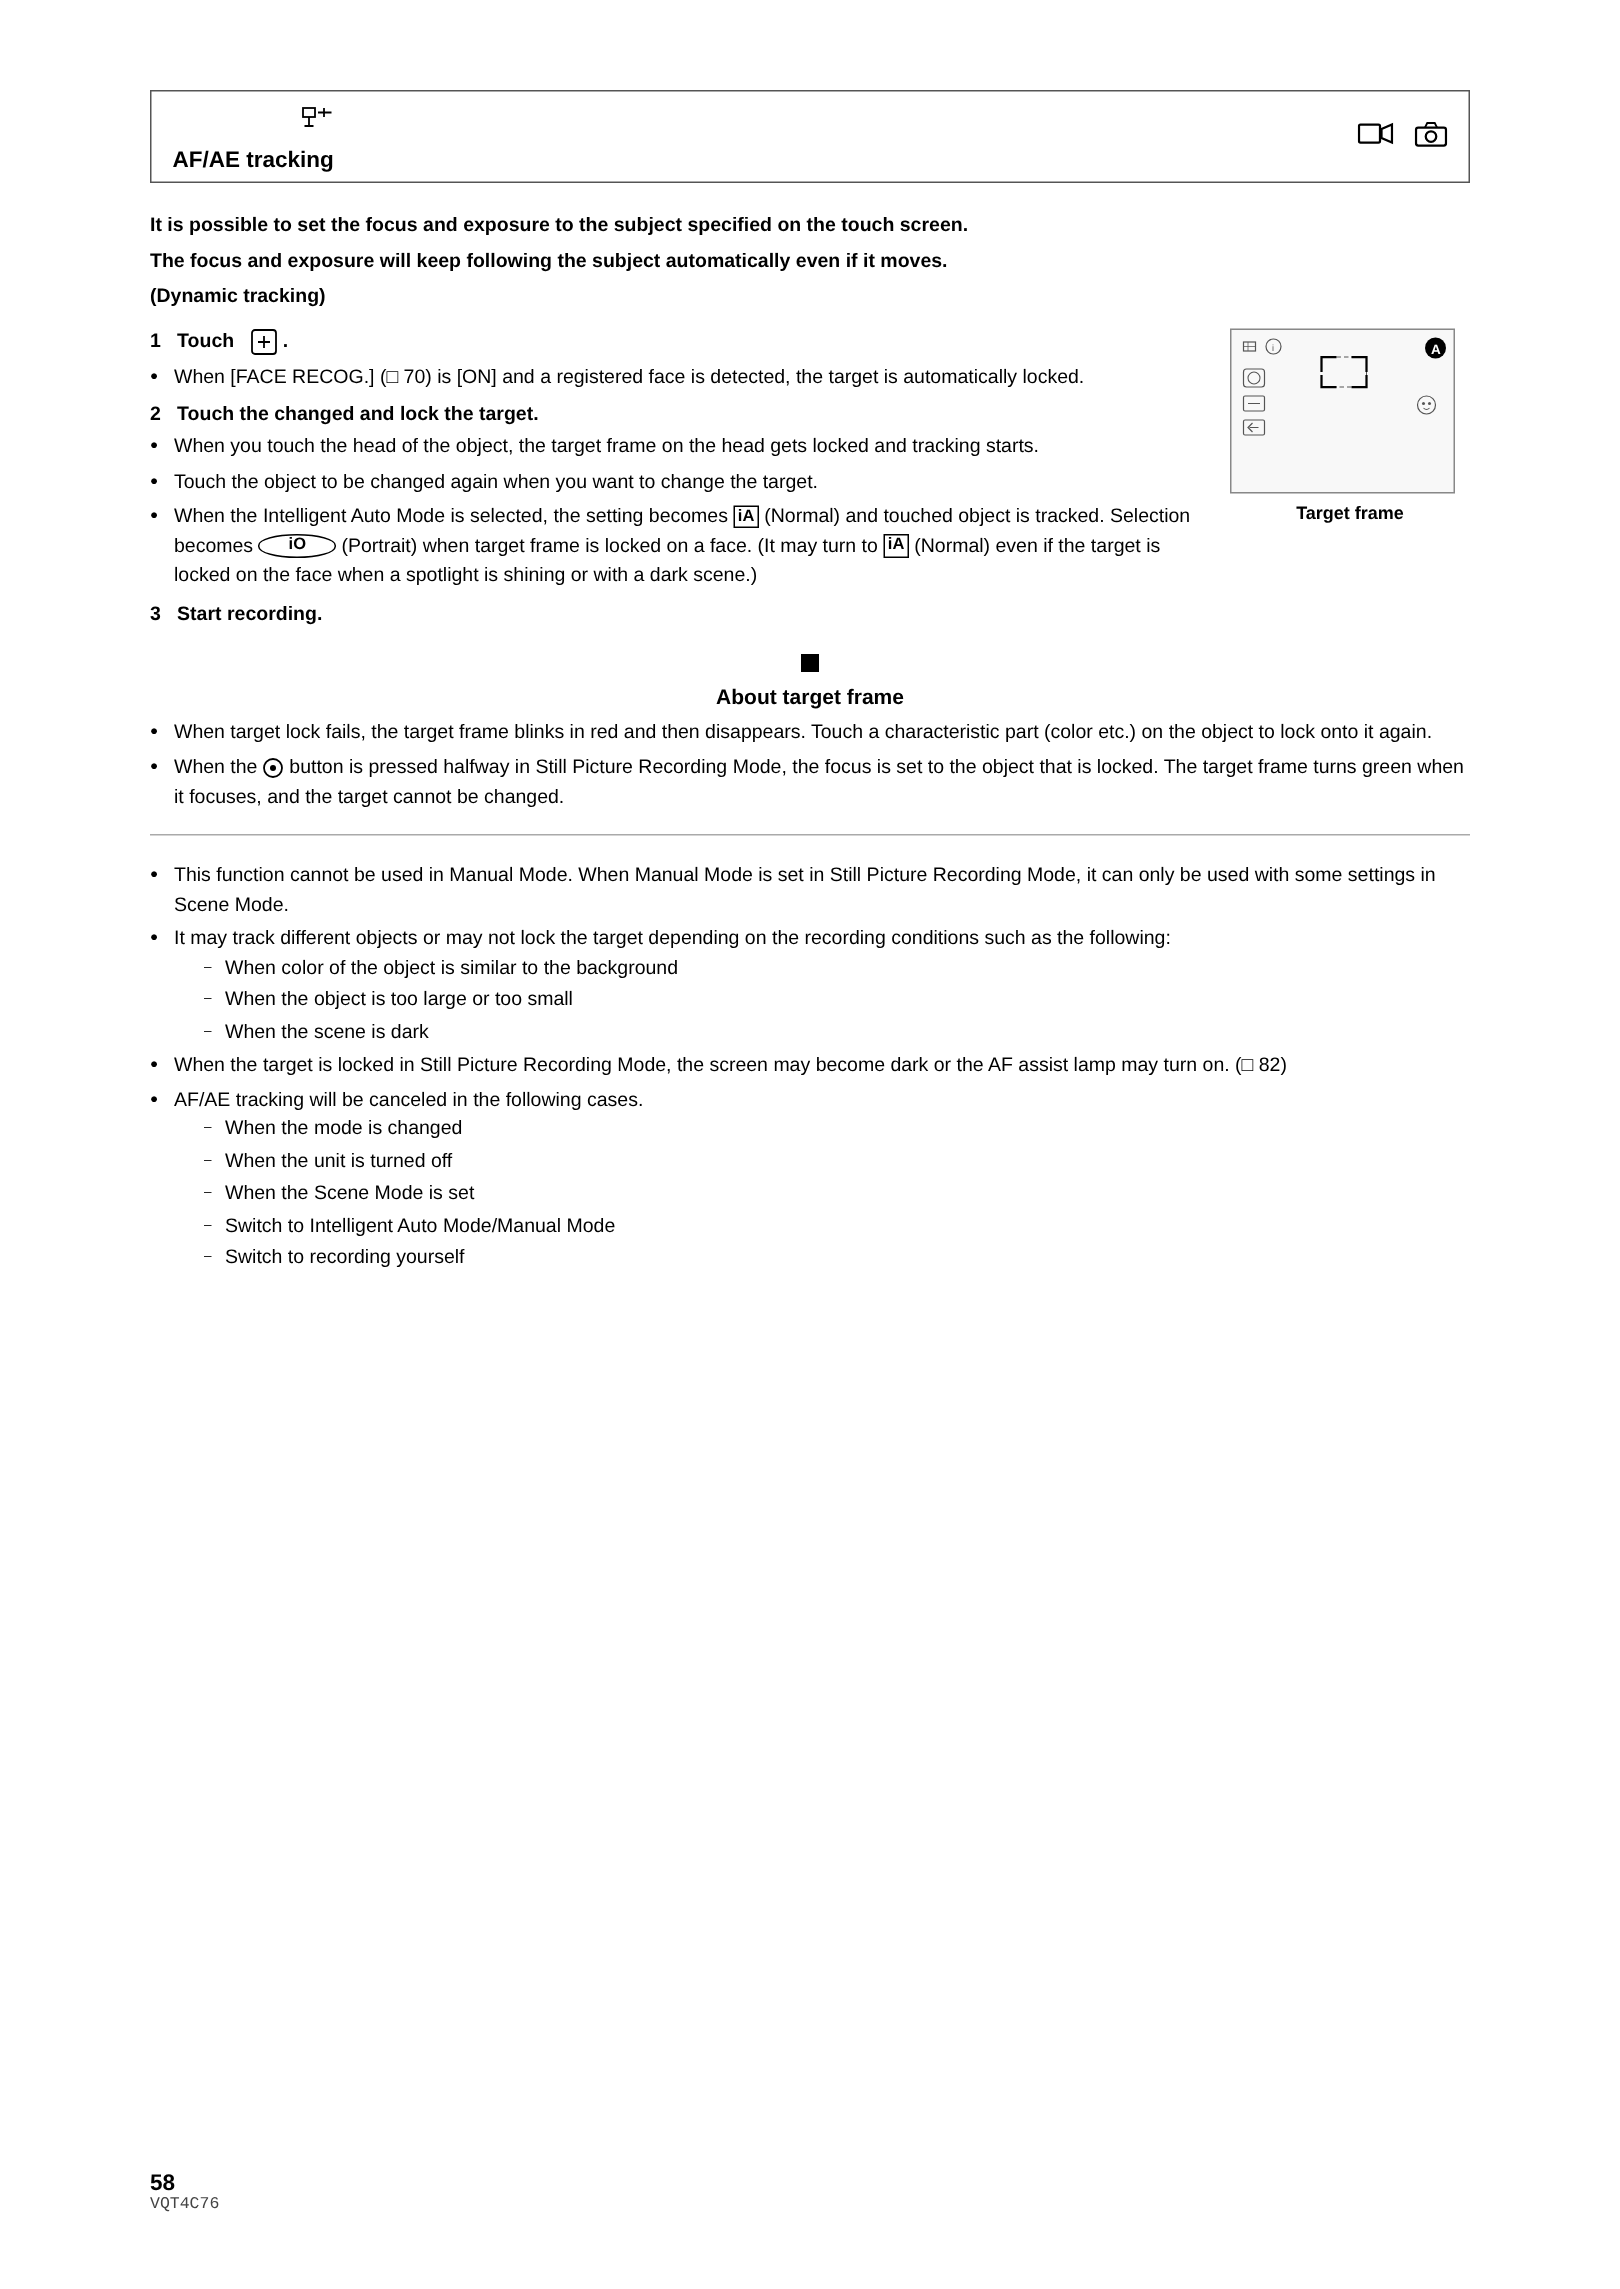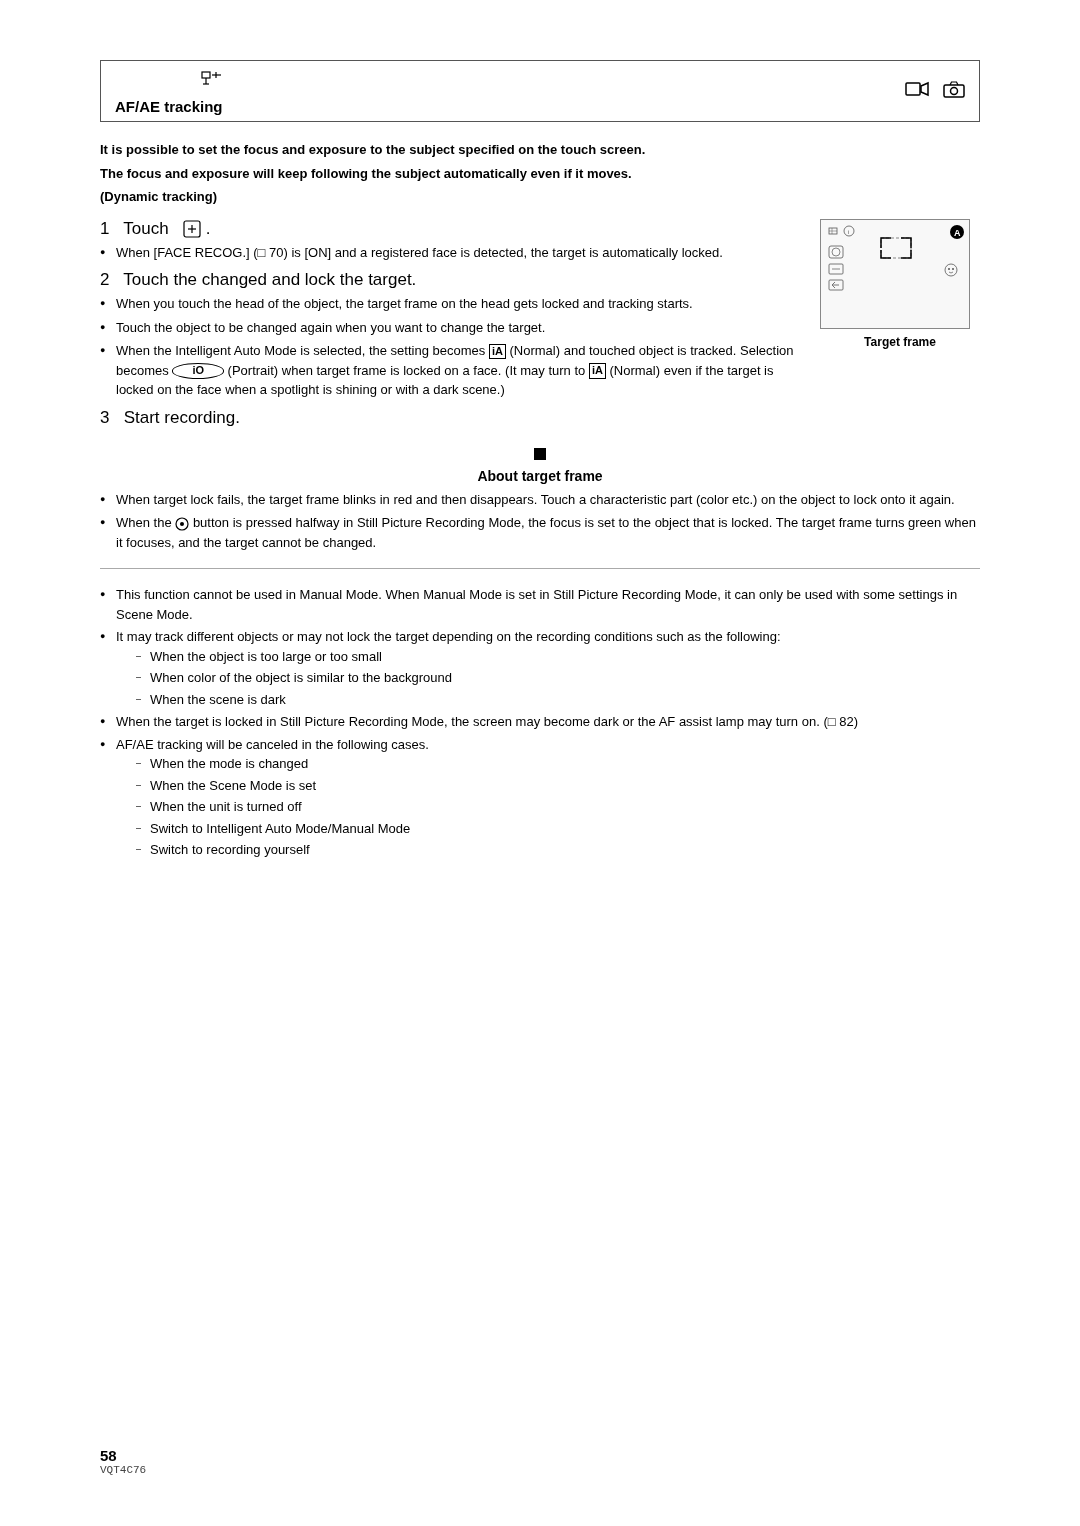--- a/index.html
+++ b/index.html
@@ -47,22 +47,22 @@
     .intro-text {
       font-weight: bold;
       font-size: 13px;
       margin-bottom: 4px;
       line-height: 1.5;
     }
     .step {
       margin-bottom: 8px;
     }
     .step-label {
-      font-weight: normal;
-      font-size: 17px;
+      font-weight: bold;
+      font-size: 13px;
       margin-bottom: 4px;
     }
     .bullet-list {
       list-style: none;
       padding: 0;
       margin: 0 0 8px 0;
     }
     .bullet-list li {
       padding-left: 16px;
       position: relative;
@@ -340,31 +340,31 @@
       button is pressed halfway in Still Picture Recording Mode, the focus is set to the object that is locked. The target frame turns green when it focuses, and the target cannot be changed.
     </li>
   </ul>
 
   <hr class="divider">
 
   <ul class="small-bullet-list">
     <li>This function cannot be used in Manual Mode. When Manual Mode is set in Still Picture Recording Mode, it can only be used with some settings in Scene Mode.</li>
     <li>It may track different objects or may not lock the target depending on the recording conditions such as the following:
       <ul class="dash-list">
+        <li><span>When color of the object is similar to the background</span></li>
         <li><span>When the object is too large or too small</span></li>
-        <li><span>When color of the object is similar to the background</span></li>
         <li><span>When the scene is dark</span></li>
       </ul>
     </li>
     <li>When the target is locked in Still Picture Recording Mode, the screen may become dark or the AF assist lamp may turn on. (□ 82)</li>
     <li>AF/AE tracking will be canceled in the following cases.
       <ul class="dash-list">
         <li><span>When the mode is changed</span></li>
+        <li><span>When the unit is turned off</span></li>
         <li><span>When the Scene Mode is set</span></li>
-        <li><span>When the unit is turned off</span></li>
         <li><span>Switch to Intelligent Auto Mode/Manual Mode</span></li>
         <li><span>Switch to recording yourself</span></li>
       </ul>
     </li>
   </ul>
 
   <div class="page-footer">
     <div class="page-number">58</div>
     <div class="page-code">VQT4C76</div>
   </div>

